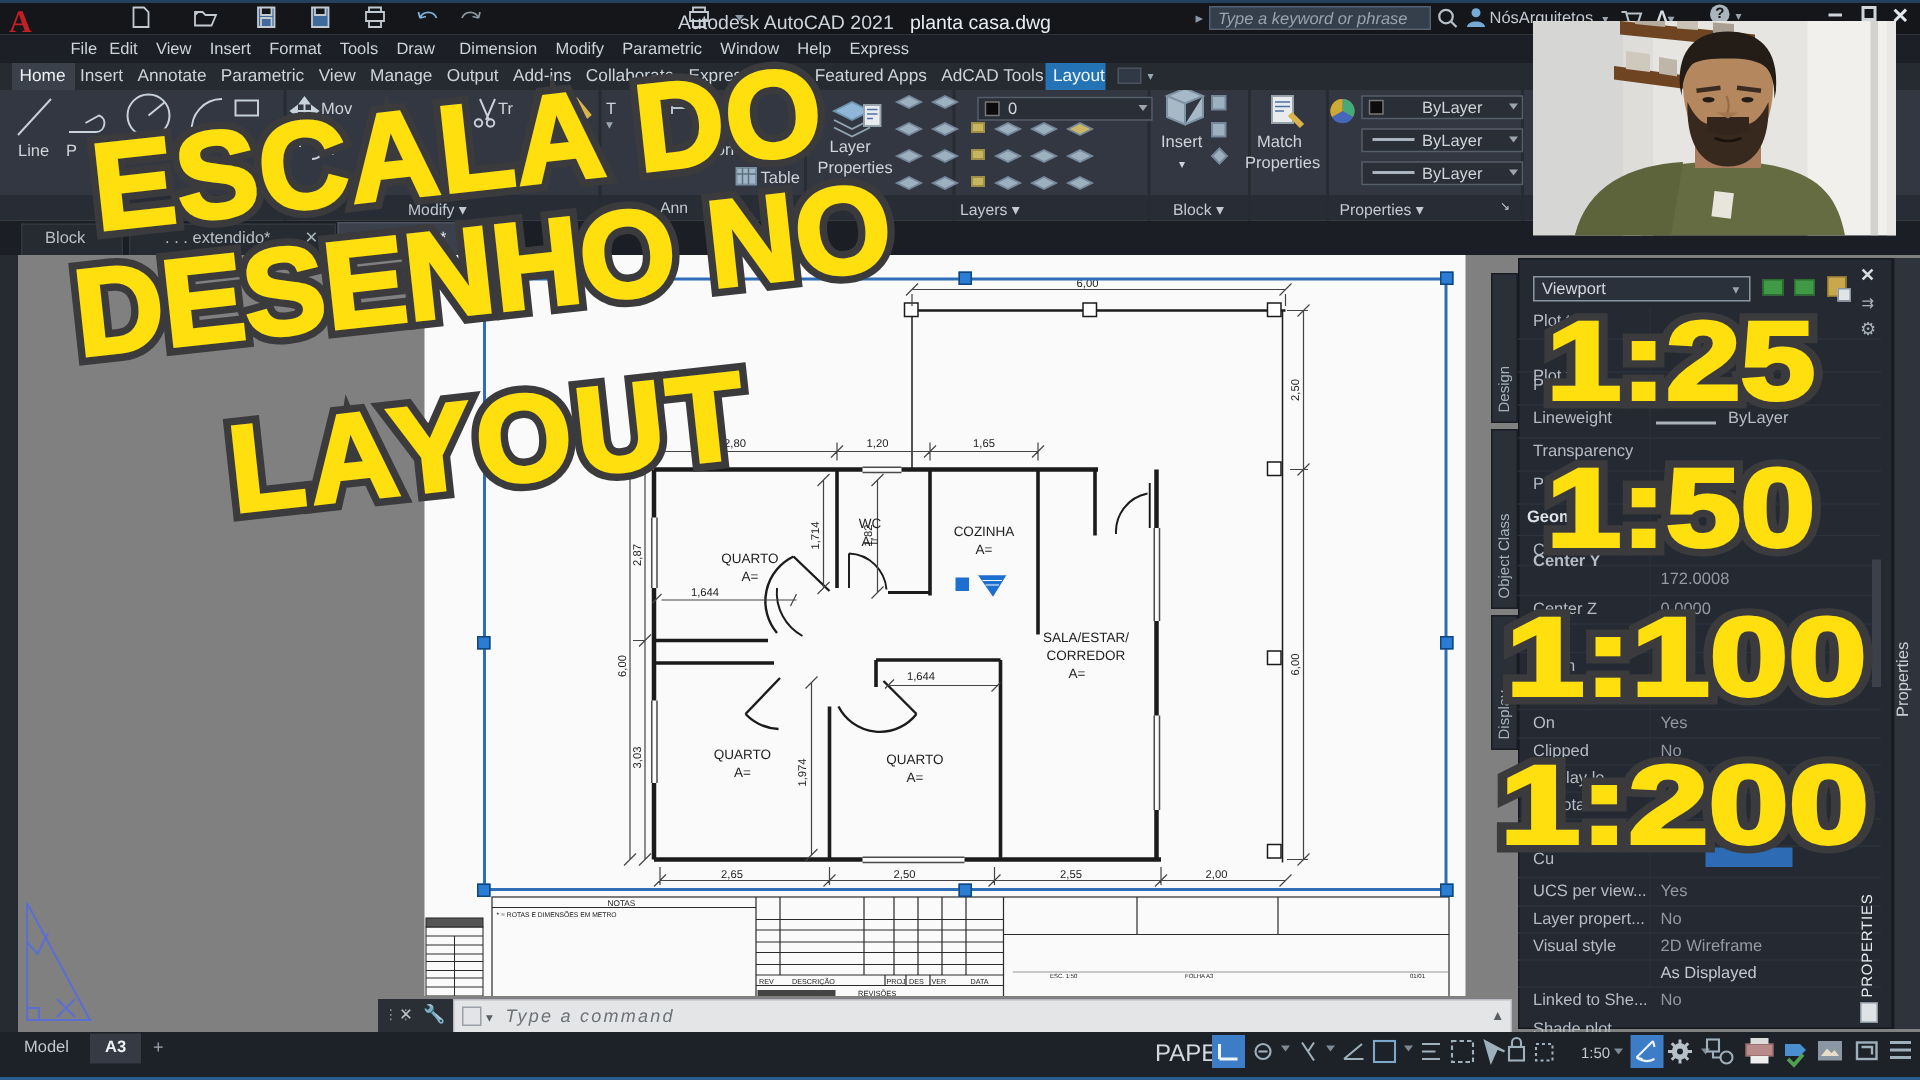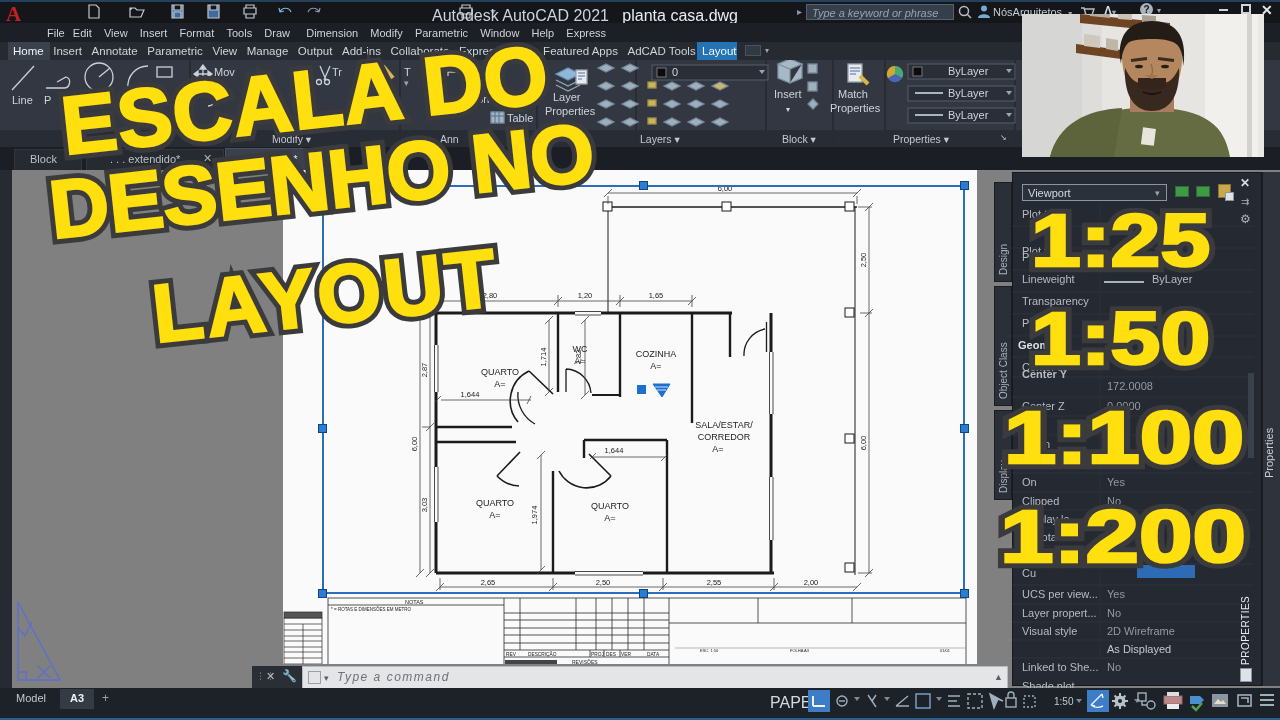--- a/index.html
+++ b/index.html
@@ -25,21 +25,21 @@
       <path d="M86 1 h11 v13 h-11 z M88 1 v5 h7 v-5 M88 14 v-6 h7 v6" fill="#3e6a9c"></path>
       <path d="M122 1 h11 v13 h-11 z M124 1 v5 h7 v-5" fill="#3e6a9c"></path>
       <path d="M158 4 h12 v6 h-12 z M160 4 v-3 h8 v3 M160 10 h8 v4 h-8 z"></path>
       <path d="M194 8 c2 -5 9 -5 11 0 M194 8 l-1 -4 M194 8 l4 -1" stroke="#7fb2d9"></path>
       <path d="M233 8 c-2 -5 -9 -5 -11 0 M233 8 l1 -4 M233 8 l-4 -1" stroke="#8a96a2"></path>
       <path d="M374 4 h12 v6 h-12 z M376 4 v-3 h8 v3 M376 10 h8 v4 h-8 z"></path>
       <path d="M404 6 l3 4 3 -4" fill="#8a96a2" stroke="none"></path>
     </g>
   </svg>
 
-  <div class="abs" style="left:432px;top:7px;width:300px;height:13px;color:#cdd3da;font-size:16px;white-space:nowrap;">Autodesk AutoCAD 2021 &nbsp; <span style="color:#e8edf2;">planta casa.dwg</span></div>
+  <div class="abs" style="left:452px;top:7px;width:300px;height:13px;color:#cdd3da;font-size:13px;white-space:nowrap;">Autodesk AutoCAD 2021 &nbsp; <span style="color:#e8edf2;">planta casa.dwg</span></div>
 
   <div class="abs" style="left:797px;top:6px;color:#8b98a5;font-size:10px;">▸</div>
   <div class="abs" style="left:806px;top:4px;width:148px;height:16px;background:#343f4b;border:1px solid #536170;"></div>
   <div class="abs" style="left:812px;top:7px;color:#97a3ae;font-size:11px;font-style:italic;">Type a keyword or phrase</div>
   <svg class="abs" style="left:958px;top:5px;" width="14" height="14">
       <circle cx="6" cy="6" r="4.5" stroke="#b7bfc8" fill="none" stroke-width="1.5"></circle>
       <path d="M9.5 9.5 L13 13" stroke="#b7bfc8" stroke-width="1.5"></path>
     </svg>
 
   <svg class="abs" style="left:977px;top:4px;" width="14" height="15">

